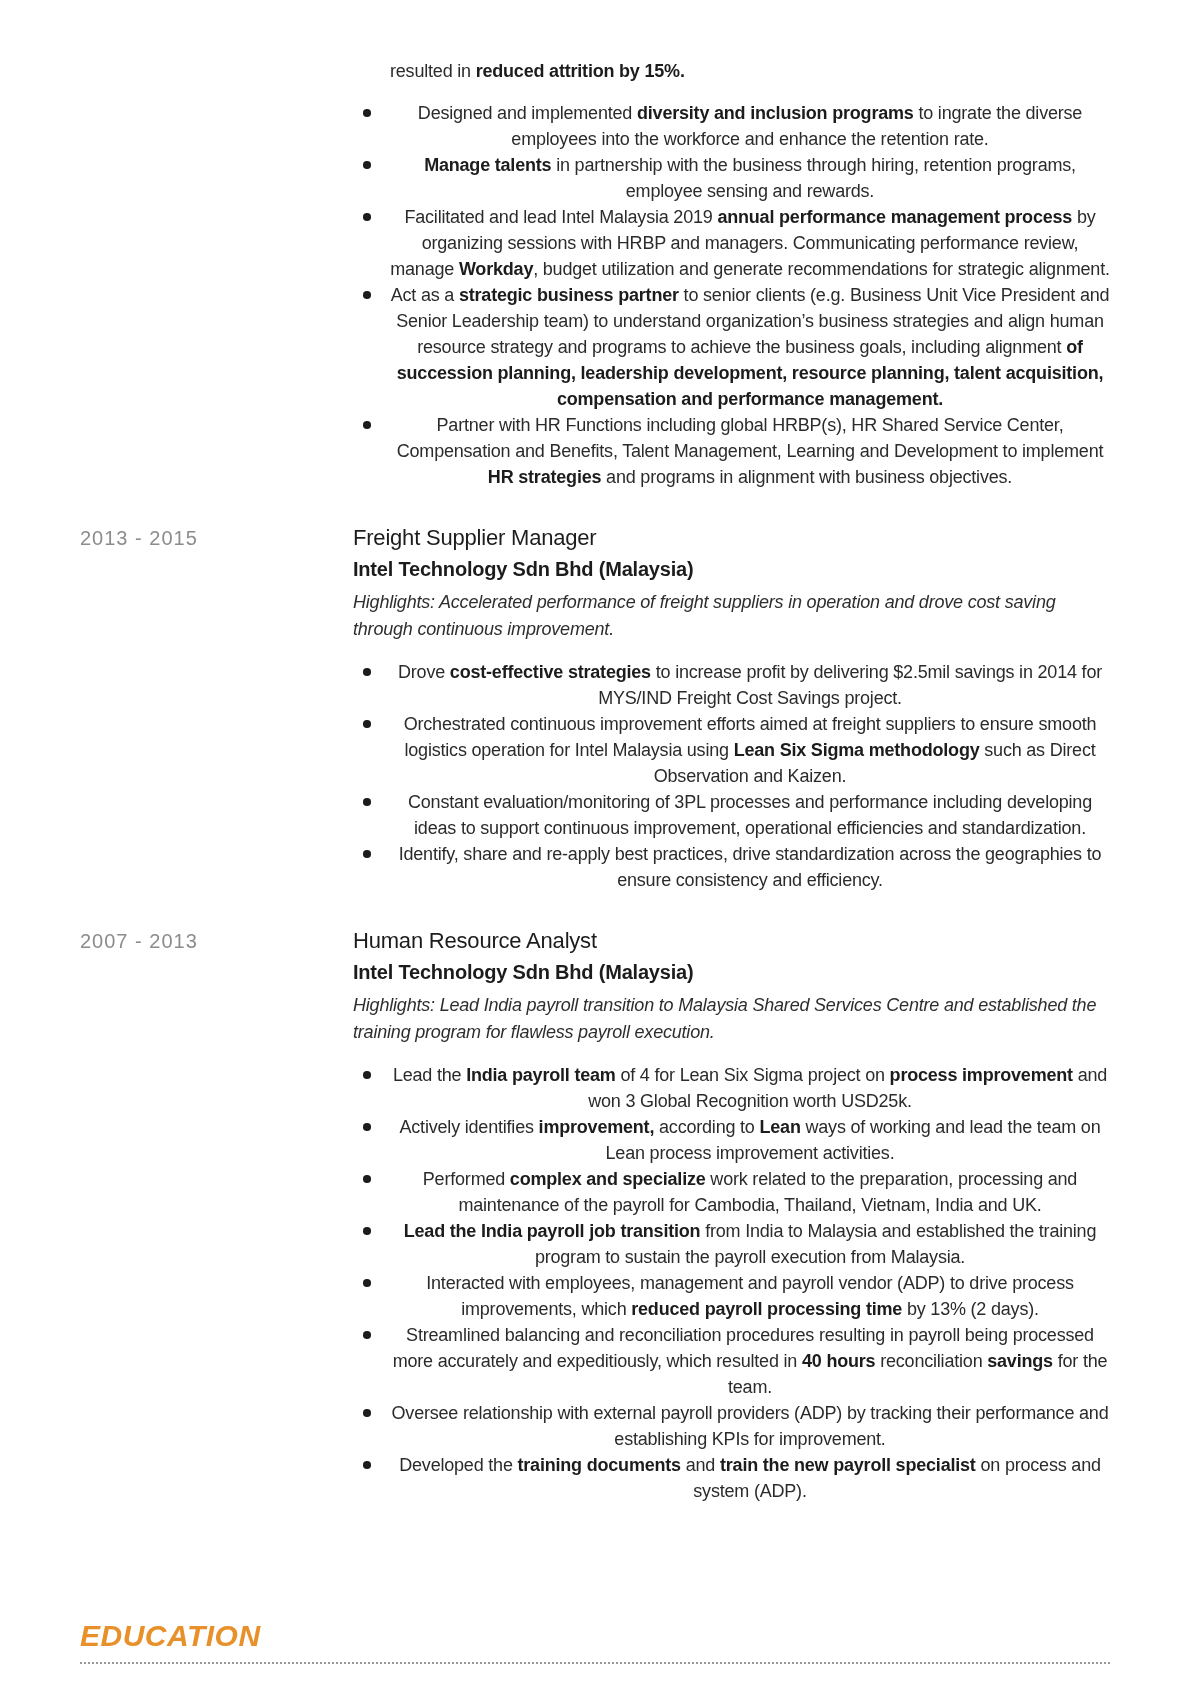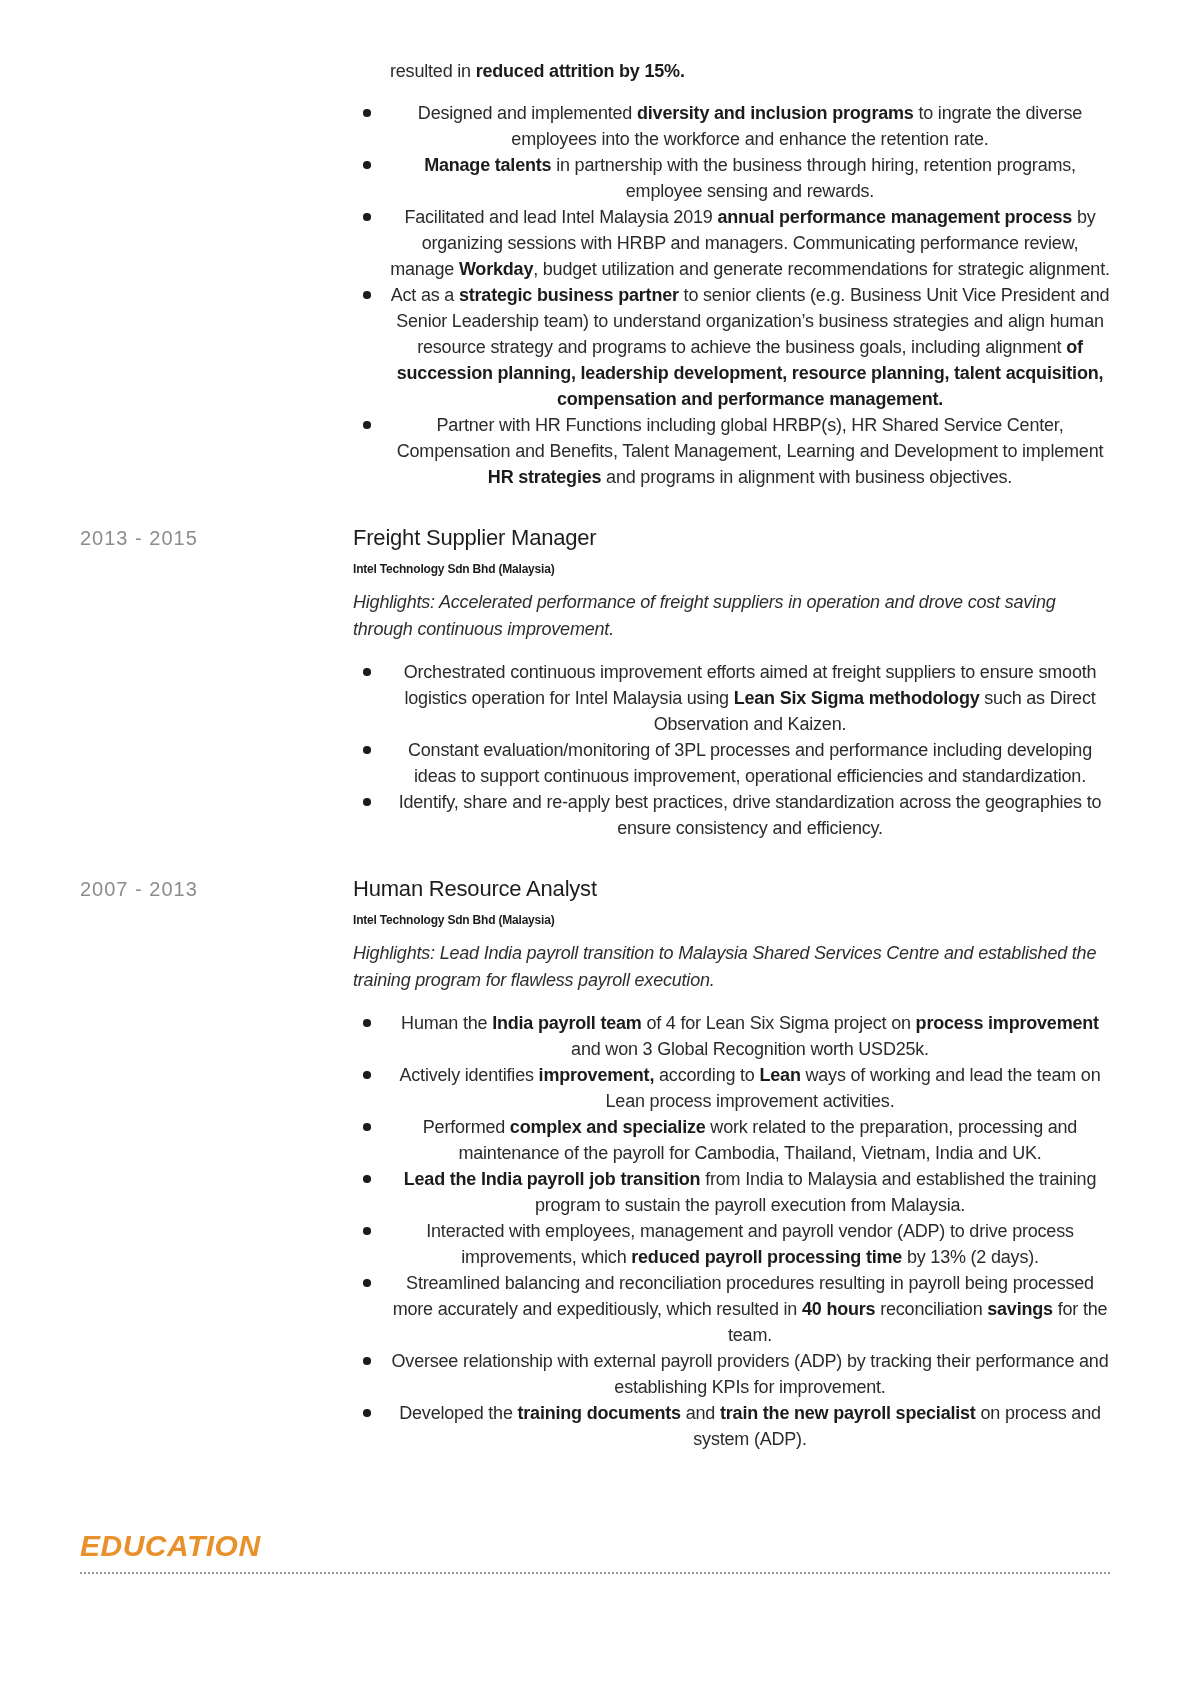--- a/index.html
+++ b/index.html
@@ -30,21 +30,21 @@
     white-space: nowrap;
   }
   .job-title {
     font-size: 22px;
     font-weight: normal;
     color: var(--bold-text, #1c1c1c);
     line-height: 28px;
     letter-spacing: -0.2px;
   }
   .company {
-    font-size: 12px;
+    font-size: 20px;
     font-weight: bold;
     color: var(--bold-text, #1c1c1c);
     line-height: 27px;
     margin-top: 4px;
     letter-spacing: -0.2px;
   }
   .highlights {
     font-style: italic;
     font-size: 18px;
     line-height: 27px;
@@ -79,21 +79,21 @@
     padding-left: 37px;
     font-size: 18px;
     line-height: 26px;
     letter-spacing: -0.2px;
   }
   .rich b {
     font-weight: bold;
     color: var(--bold-text, #1c1c1c);
   }
   .edu-section {
-    margin-top: 78px;
+    margin-top: 116px;
     border-bottom: 2px dotted var(--dotted-line, #9a9a9a);
     padding-bottom: 10px;
   }
   .section-heading {
     margin: 0;
     font-size: 30px;
     font-style: italic;
     font-weight: bold;
     letter-spacing: 0.5px;
     color: var(--accent-orange, #e8912b);
@@ -119,35 +119,36 @@
     </div>
   </div>
 
   <div class="entry">
     <div class="dates">2013 - 2015</div>
     <div class="entry-content">
       <div class="job-title">Freight Supplier Manager</div>
       <div class="company">Intel Technology Sdn Bhd (Malaysia)</div>
       <div class="highlights">Highlights: Accelerated performance of freight suppliers in operation and drove cost saving through continuous improvement.</div>
       <ul class="bullets">
+        <li class="rich"><span>Drove </span><b>cost-effective strategies</b><span> to increase profit by delivering $2.5mil savings in 2014 for MYS/IND Freight Cost Savings project.</span></li>
         <li class="rich"><span>Orchestrated continuous improvement efforts aimed at freight suppliers to ensure smooth logistics operation for Intel Malaysia using </span><b>Lean Six Sigma methodology</b><span> such as Direct Observation and Kaizen.</span></li>
         <li class="rich"><span>Constant evaluation/monitoring of 3PL processes and performance including developing ideas to support continuous improvement, operational efficiencies and standardization.</span></li>
         <li class="rich"><span>Identify, share and re-apply best practices, drive standardization across the geographies to ensure consistency and efficiency.</span></li>
       </ul>
     </div>
   </div>
 
   <div class="entry">
     <div class="dates">2007 - 2013</div>
     <div class="entry-content">
       <div class="job-title">Human Resource Analyst</div>
       <div class="company">Intel Technology Sdn Bhd (Malaysia)</div>
       <div class="highlights">Highlights: Lead India payroll transition to Malaysia Shared Services Centre and established the training program for flawless payroll execution.</div>
       <ul class="bullets">
-        <li class="rich"><span>Human the </span><b>India payroll team</b><span> of 4 for Lean Six Sigma project on </span><b>process improvement</b><span> and won 3 Global Recognition worth USD25k.</span></li>
+        <li class="rich"><span>Lead the </span><b>India payroll team</b><span> of 4 for Lean Six Sigma project on </span><b>process improvement</b><span> and won 3 Global Recognition worth USD25k.</span></li>
         <li class="rich"><span>Actively identifies </span><b>improvement,</b><span> according to </span><b>Lean</b><span> ways of working and lead the team on Lean process improvement activities.</span></li>
         <li class="rich"><span>Performed </span><b>complex and specialize</b><span> work related to the preparation, processing and maintenance of the payroll for Cambodia, Thailand, Vietnam, India and UK.</span></li>
         <li class="rich"><b>Lead the India payroll job transition</b><span> from India to Malaysia and established the training program to sustain the payroll execution from Malaysia.</span></li>
         <li class="rich"><span>Interacted with employees, management and payroll vendor (ADP) to drive process improvements, which </span><b>reduced payroll processing time</b><span> by 13% (2 days).</span></li>
         <li class="rich"><span>Streamlined balancing and reconciliation procedures resulting in payroll being processed more accurately and expeditiously, which resulted in </span><b>40 hours</b><span> reconciliation </span><b>savings</b><span> for the team.</span></li>
         <li class="rich"><span>Oversee relationship with external payroll providers (ADP) by tracking their performance and establishing KPIs for improvement.</span></li>
         <li class="rich"><span>Developed the </span><b>training documents</b><span> and </span><b>train the new payroll specialist</b><span> on process and system (ADP).</span></li>
       </ul>
     </div>
   </div>

